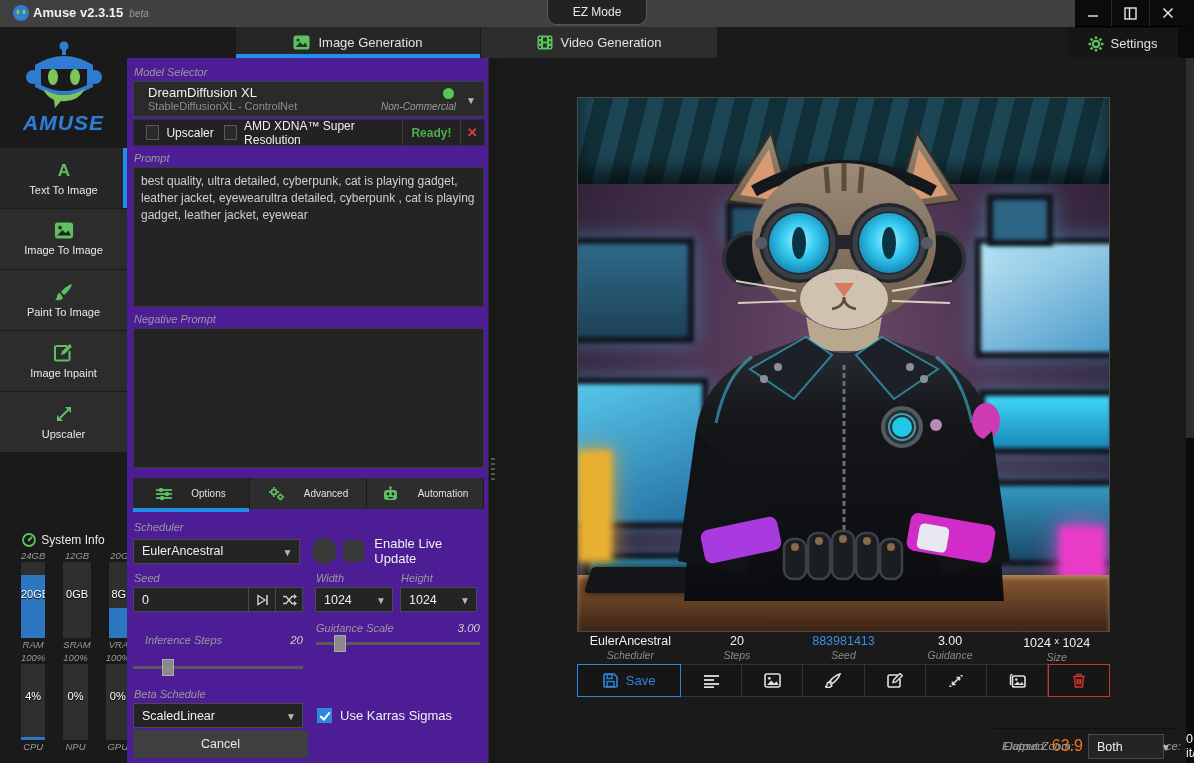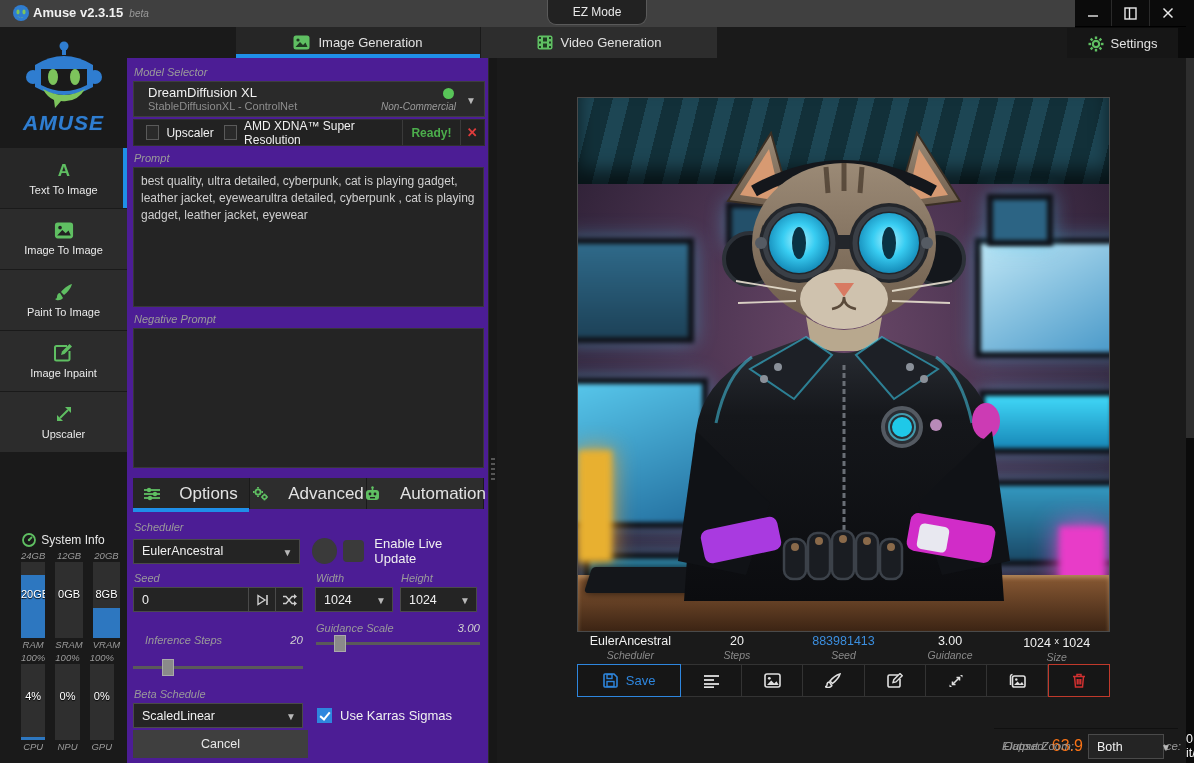--- a/index.html
+++ b/index.html
@@ -31,21 +31,21 @@
   .sidebar { position:absolute; left:0; top:27px; width:127px; bottom:0; background:#1a1a1a; }
   .logo { height:121px; display:flex; flex-direction:column; align-items:center; justify-content:center; gap:2px; }
   .logotext { font-size:21px; font-weight:bold; font-style:italic; color:#2f7dd0; letter-spacing:1px; text-shadow:0 0 1px #16436e; }
   .nav { }
   .navitem { position:relative; height:60px; margin-bottom:1px; background:#2c2c2c; display:flex; flex-direction:column; align-items:center; justify-content:center; gap:5px; cursor:default; }
   .navitem .lbl { font-size:11px; color:#eaeaea; }
   .navitem.active { background:#272727; }
   .navitem.active::after { content:""; position:absolute; right:0; top:0; bottom:0; width:4px; background:#1f8fe8; }
   .sysinfo { position:absolute; left:0; bottom:0; width:127px; height:232px; }
   .sysheader { display:flex; align-items:center; justify-content:center; gap:5px; font-size:12px; color:#e8e8e8; height:18px; }
-  .gaugerow { display:flex; gap:10px; padding:0 21px; }
+  .gaugerow { display:flex; gap:18px; padding:0 21px; }
   .gcol { flex:1; text-align:center; }
   .gmax, .gname { font-size:9.5px; font-style:italic; color:#9a9a9a; height:13px; line-height:13px; }
   .gbar { position:relative; height:76px; background:#2f2f2f; overflow:hidden; }
   .gfill { position:absolute; left:0; right:0; bottom:0; background:#2d77c0; }
   .gval { position:absolute; left:0; right:0; top:34%; font-size:11px; color:#fff; text-shadow:0 1px 1px #000; }
 
   
   .lpanel { position:absolute; left:127px; top:58px; width:361px; bottom:0; background:#4c1d95; padding:8px 3px 0 6px; }
   .flabel { font-size:11px; font-style:italic; color:#9a9a9a; margin:6px 0 3px 1px; }
   .modelbox { position:relative; height:36px; background:#2a2a2a; border:1px solid #3e3e3e; padding:3px 26px 3px 14px; cursor:default; }
@@ -60,21 +60,21 @@
   .chk.checked { background:#2e86de; border-color:#2e86de; position:relative; }
   .chk.checked::after { content:""; position:absolute; left:4px; top:1px; width:4px; height:8px; border:solid #fff; border-width:0 2px 2px 0; transform:rotate(40deg); }
   .chkrow .cl { font-size:12px; color:#f0f0f0; align-self:center; margin:0 10px 0 7px; }
   .chkrow .sp { width:14px; }
   .readybox { margin-left:auto; width:66px; border-left:1px solid #3a3a3a; display:flex; align-items:center; justify-content:center; font-size:12px; font-weight:bold; color:#4cae4c; }
   .xbox { width:28px; border-left:1px solid #3a3a3a; display:flex; align-items:center; justify-content:center; color:#e03c3c; font-size:13px; font-weight:bold; }
   .ta { width:351px; height:140px; background:#242424; border:1px solid #383838; color:#cfcfcf; font-size:12px; line-height:1.4; padding:5px 7px; font-family:"Liberation Sans", sans-serif; resize:none; display:block; }
 
   
   .opttabs { display:flex; margin-top:10px; }
-  .opttab { width:117px; height:31px; background:#2d2d2d; border-right:1px solid #1a1a1a; display:flex; align-items:center; justify-content:center; gap:19px; font-size:17px; color:#e2e2e2; position:relative; }
+  .opttab { width:117px; height:31px; background:#2d2d2d; border-right:1px solid #1a1a1a; display:flex; align-items:center; justify-content:center; gap:19px; font-size:10px; color:#e2e2e2; position:relative; }
   .opttab.active { background:#262626; }
   .opttab.active::after { content:""; position:absolute; left:0; right:0; bottom:-3px; height:4px; background:#1f8fe8; }
   .optbody { padding-top:6px; }
   .optrow { display:flex; align-items:center; }
   .sel { position:relative; height:25px; background:#242424; border:1px solid #4a4a4a; display:flex; align-items:center; padding:0 18px 0 8px; font-size:12.5px; color:#f0f0f0; cursor:default; }
   .sel .chev { position:absolute; right:6px; top:7px; }
   .w170 { width:170px; } .w78 { width:78px; } .w77 { width:77px; }
   .toggle { width:26px; height:26px; border-radius:50%; background:#3a3a3a; }
   .togglebox { width:22px; height:22px; border-radius:4px; background:#3a3a3a; margin-left:6px; }
   .tlabel { font-size:13px; color:#f0f0f0; margin-left:10px; }

